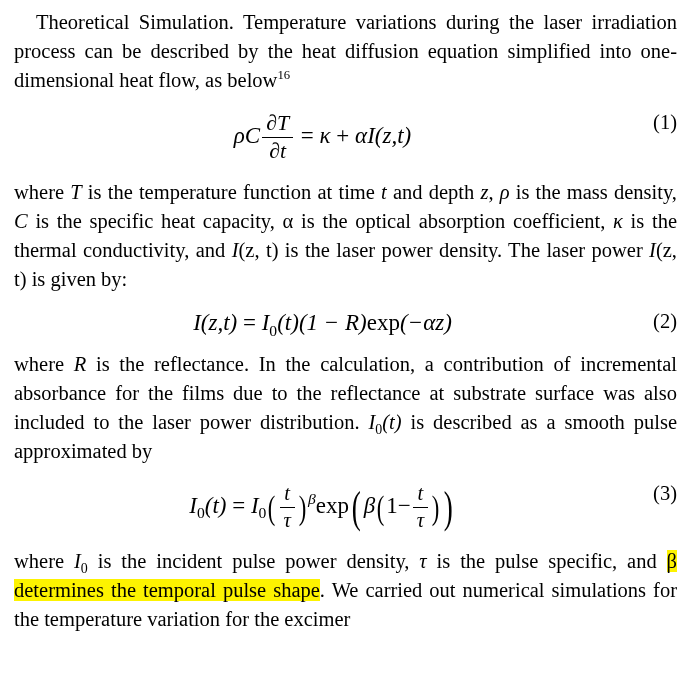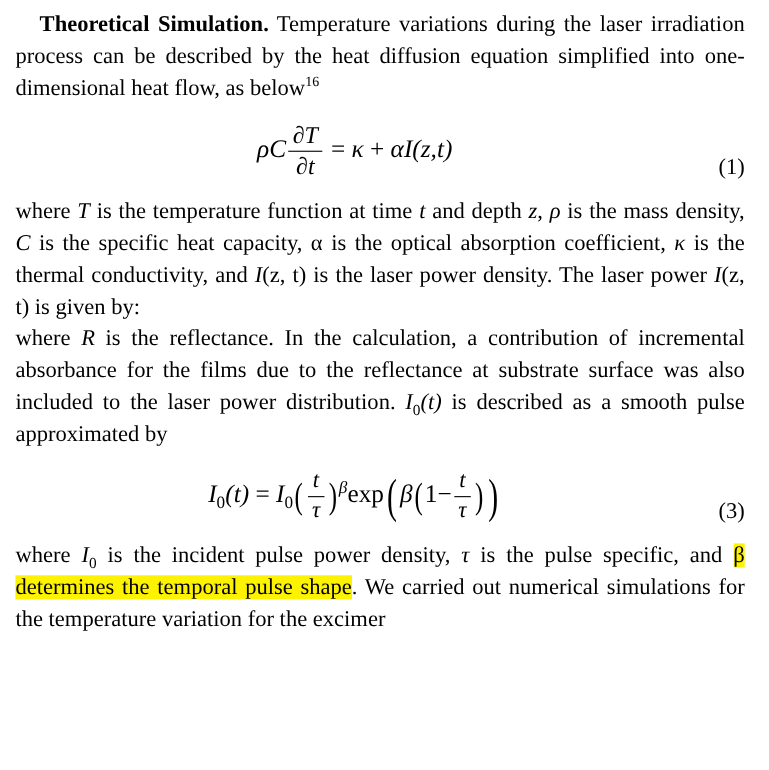--- a/index.html
+++ b/index.html
@@ -25,33 +25,33 @@
     margin: 0;
     text-align: justify;
     font-size: 20.5px;
     line-height: 29px;
     text-justify: inter-word;
   }
   p.para.first {
     text-indent: 22px;
   }
   .bold-lead {
-    font-weight: bold;
+    font-weight: normal;
   }
   .ital {
     font-style: italic;
   }
   sup {
     font-size: 0.62em;
     vertical-align: super;
     line-height: 0;
   }
   .eq-row {
     display: flex;
-    align-items: flex-end;
+    align-items: flex-start;
     width: 100%;
     margin: 16px 0 14px 0;
   }
   .eq-spacer-left {
     flex: 1 1 auto;
   }
   .eq-body {
     flex: 0 0 auto;
     font-size: 23px;
     text-align: center;
@@ -138,20 +138,30 @@
       <span class="mi">α</span><span class="mi">I</span><span class="mi">(z,t)</span>
     </span>
     <span class="eq-spacer-right"></span>
     <span class="eq-num">(1)</span>
   </div>
 
   <p class="para">
     <span>where </span><span class="ital">T</span><span> is the temperature function at time </span><span class="ital">t</span><span> and depth </span><span class="ital">z</span><span>, </span><span class="ital">ρ</span><span> is the mass density, </span><span class="ital">C</span><span> is the specific heat capacity, </span><span>α</span><span> is the optical absorption coefficient, </span><span class="ital">κ</span><span> is the thermal conductivity, and </span><span class="ital">I</span><span>(z, t) is the laser power density. The laser power </span><span class="ital">I</span><span>(z, t) is given by:</span>
   </p>
 
+  <div class="eq-row">
+    <span class="eq-spacer-left"></span>
+    <span class="eq-body">
+      <span class="mi">I(z,t)</span>
+      <span>=</span>
+      <span class="mi">I</span><span class="sub-up">0</span><span class="mi">(t)</span><span class="mi">(1 − R)</span><span class="mup">exp</span><span class="mi">(−αz)</span>
+    </span>
+    <span class="eq-spacer-right"></span>
+    <span class="eq-num">(2)</span>
+  </div>
 
   <p class="para">
     <span>where </span><span class="ital">R</span><span> is the reflectance. In the calculation, a contribution of incremental absorbance for the films due to the reflectance at substrate surface was also included to the laser power distribution. </span><span class="ital">I</span><span class="sub-up">0</span><span class="ital">(t)</span><span> is described as a smooth pulse approximated by</span>
   </p>
 
   <div class="eq-row eq3">
     <span class="eq-spacer-left"></span>
     <span class="eq-body">
       <span class="mi">I</span><span class="sub-up">0</span><span class="mi">(t)</span>
       <span>=</span>

